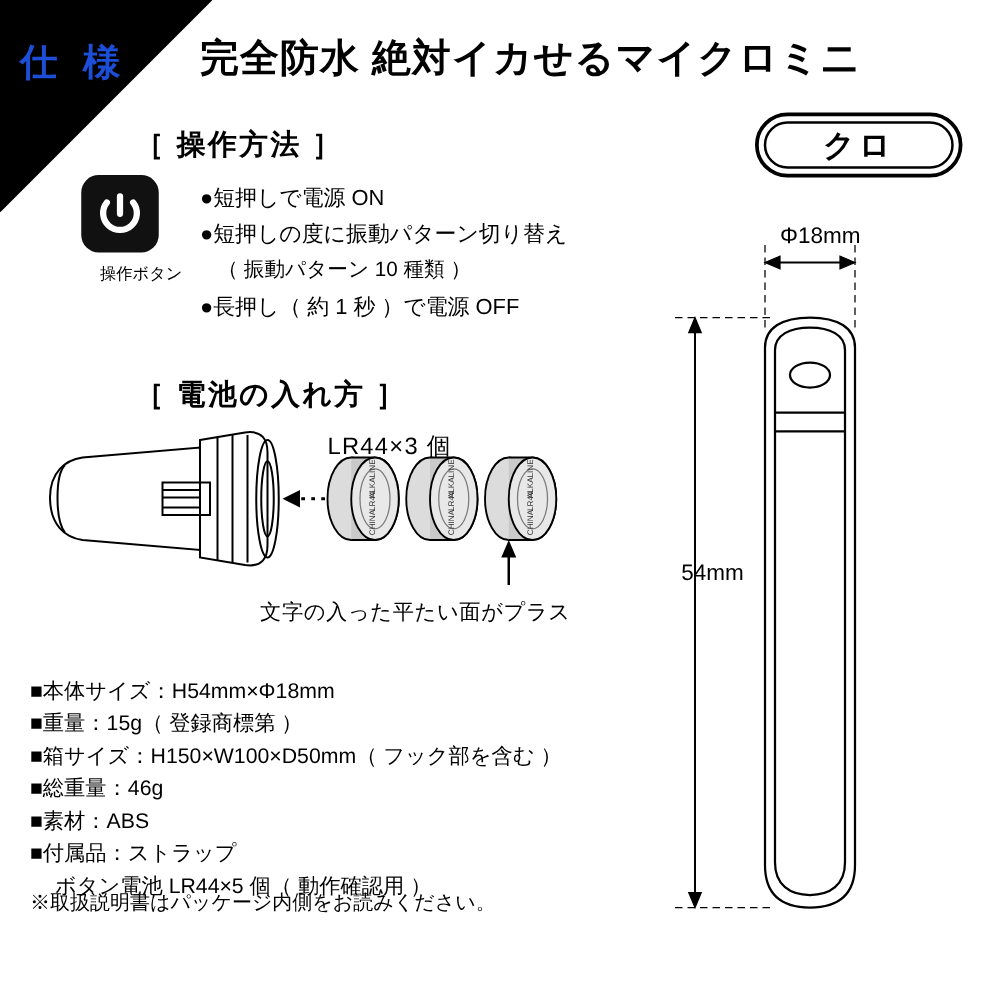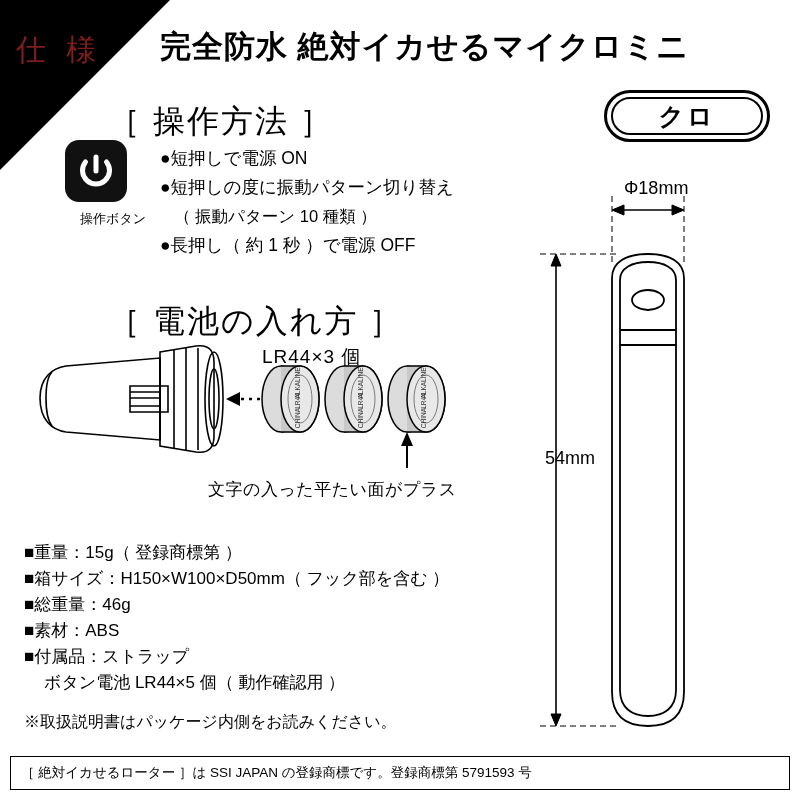--- a/index.html
+++ b/index.html
@@ -17,41 +17,41 @@
     background:#fff;
   }
   
   .corner-wedge {
     position:absolute; left:0; top:0; width:170px; height:170px;
     background:#000;
     clip-path: polygon(0 0, 170px 0, 0 170px);
   }
   .spec-title {
     position:absolute; left:16px; top:30px;
-    font-size:30px; letter-spacing:6px; color:#7f1d1d; font-weight:normal;
+    font-size:30px; letter-spacing:6px; color:#1d4ed8; font-weight:bold;
   }
   .main-title {
     position:absolute; left:160px; top:26px;
     font-size:31px; font-weight:bold; letter-spacing:1px;
     white-space:nowrap;
   }
   
   .color-badge {
     position:absolute; left:604px; top:90px; width:166px; height:52px;
     border:3px solid #000; border-radius:26px;
     display:flex; align-items:center; justify-content:center;
   }
   .color-badge .inner {
     width:152px; height:38px; border:2px solid #000; border-radius:19px;
     display:flex; align-items:center; justify-content:center;
     font-size:25px; font-weight:bold; letter-spacing:3px;
   }
   
   .sec-head {
-    position:absolute; font-size:32px; font-weight:normal; letter-spacing:2px;
+    position:absolute; font-size:23px; font-weight:bold; letter-spacing:2px;
     white-space:nowrap;
   }
   
   .op-bullets {
     position:absolute; left:160px; top:144px; width:380px;
     font-size:17.5px; line-height:29px;
   }
   .op-bullets .ln { white-space:nowrap; }
   .op-bullets .sub { padding-left:14px; font-size:16.5px; }
 
@@ -220,27 +220,25 @@
       <line x1="540" y1="254" x2="616" y2="254" stroke-width="1" stroke-dasharray="6 4"></line>
       <line x1="540" y1="726" x2="616" y2="726" stroke-width="1" stroke-dasharray="6 4"></line>
 
       <line x1="556" y1="256" x2="556" y2="724" stroke-width="1.6"></line>
       <polygon points="556,254 551,266 561,266" fill="#000"></polygon>
       <polygon points="556,726 551,714 561,714" fill="#000"></polygon>
     </g>
   </svg>
 
   <div class="spec-list">
+    <div class="li">■本体サイズ：H54mm×Φ18mm</div>
     <div class="li">■重量：15g（ 登録商標第 ）</div>
     <div class="li">■箱サイズ：H150×W100×D50mm（ フック部を含む ）</div>
     <div class="li">■総重量：46g</div>
     <div class="li">■素材：ABS</div>
     <div class="li">■付属品：ストラップ</div>
     <div class="li sub">ボタン電池 LR44×5 個（ 動作確認用 ）</div>
   </div>
 
   <div class="note">※取扱説明書はパッケージ内側をお読みください。</div>
 
-  <div class="footer-box">
-    <span>［ 絶対イカせるローター ］は SSI JAPAN の登録商標です。登録商標第 5791593 号</span>
-  </div>
 
 </div>
 
 </body></html>

